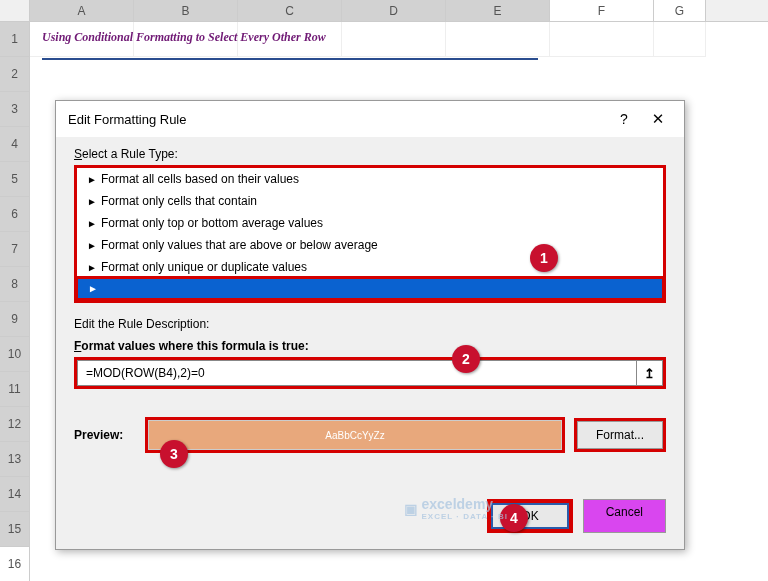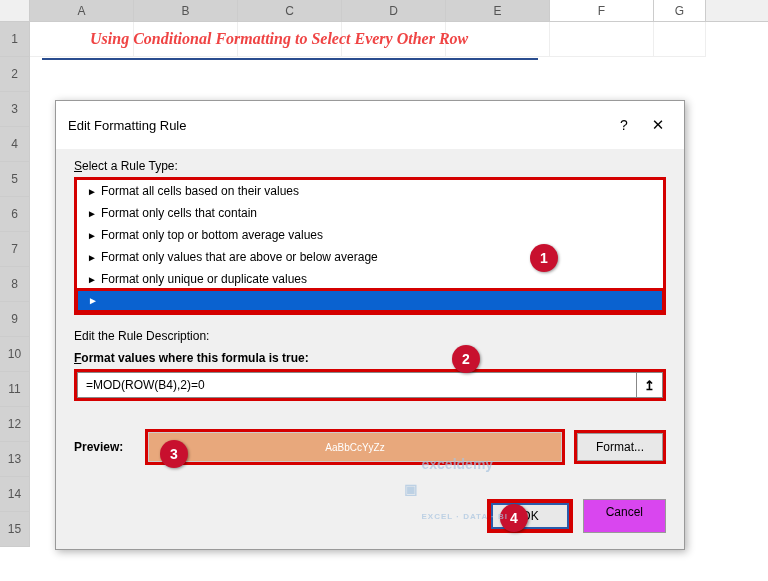--- a/index.html
+++ b/index.html
@@ -13,25 +13,25 @@
     .col-header.narrow { flex: 0 0 52px; }
     .col-header.selected { background: #d2d2d2; }
     
     .rows { position: absolute; top: 22px; left: 0; width: 100%; }
     .row { display: flex; height: 35px; }
     .row-header { width: 30px; text-align: center; line-height: 35px; border-right: 1px solid #ccc; border-bottom: 1px solid #ccc; font-size: 12px; color: #555; background: #fff; }
     .row-header.selected { background: #d2d2d2; }
     .cell { flex: 0 0 104px; border-right: 1px solid #eee; border-bottom: 1px solid #eee; }
     .cell.narrow { flex: 0 0 52px; }
     
-    .title-cell { position: absolute; top: 30px; left: 42px; font-family: Georgia, serif; font-style: italic; font-weight: bold; font-size: 16px; color: #ef4444; margin-left: 48px; }
+    .title-cell { position: absolute; top: 30px; left: 42px; font-family: Georgia, serif; font-style: italic; font-weight: bold; font-size: 12px; color: #701a75; }
     .title-underline { position: absolute; top: 58px; left: 42px; width: 496px; height: 2px; background: #2a4d8f; }
     
     .dialog { position: absolute; top: 100px; left: 55px; width: 630px; height: 450px; background: #f0f0f0; border: 1px solid #999; box-shadow: 2px 2px 8px rgba(0,0,0,0.3); }
-    .titlebar { height: 48px; display: flex; align-items: center; padding: 12px 12px; background: #fff; }
+    .titlebar { height: 36px; display: flex; align-items: center; padding: 12px 12px; background: #fff; }
     .titlebar-title { flex: 1; font-size: 13px; }
     .titlebar-help { width: 20px; text-align: center; font-size: 14px; cursor: pointer; }
     .titlebar-close { width: 28px; text-align: center; font-size: 15px; cursor: pointer; margin-left: 10px; }
     
     .dialog-body { padding: 10px 18px; }
     .section-label { font-size: 12px; margin-bottom: 4px; }
     .section-label u { text-decoration: underline; }
     
     .rule-list { border: 3px solid #d40000; background: #fff; height: 138px; overflow: hidden; position: relative; }
     .rule-item { padding: 4px 10px; font-size: 12px; display: flex; align-items: center; gap: 4px; }
@@ -58,21 +58,21 @@
     .ok-btn-inner { padding: 4px 28px; background: #e8e8e8; border: 2px solid #2a5caa; cursor: pointer; font-size: 12px; }
     .cancel-btn { padding: 5px 22px; background: #d946ef; border: 1px solid #999; cursor: pointer; font-size: 12px; }
     
     .callout { position: absolute; width: 28px; height: 28px; border-radius: 50%; background: #c8102e; color: #fff; font-weight: bold; font-size: 14px; display: flex; align-items: center; justify-content: center; box-shadow: 1px 1px 3px rgba(0,0,0,0.4); }
     .c1 { top: 244px; left: 530px; }
     .c2 { top: 345px; left: 452px; }
     .c3 { top: 440px; left: 160px; }
     .c4 { top: 504px; left: 500px; }
     
     .watermark { position: absolute; bottom: 60px; right: 260px; color: #a8c4e0; font-size: 14px; font-weight: bold; display: flex; align-items: center; gap: 4px; opacity: 0.7; }
-    .watermark .sub { font-size: 8px; letter-spacing: 1px; margin-top: 40px; }
+    .watermark .sub { font-size: 8px; letter-spacing: 1px; }
   </style>
 </head>
 <body>
 
 <div class="grid-area">
   <div class="col-headers">
     <div class="rowheader-spacer"></div>
     <div class="col-header selected">A</div>
     <div class="col-header selected">B</div>
     <div class="col-header selected">C</div>
@@ -127,20 +127,23 @@
       </div>
     <div class="row">
         <div class="row-header selected">13</div>
       </div>
     <div class="row">
         <div class="row-header selected">14</div>
       </div>
     <div class="row">
         <div class="row-header selected">15</div>
       </div>
+    <div class="row">
+        <div class="row-header">16</div>
+      </div>
   </div>
   <div class="title-cell">Using Conditional Formatting to Select Every Other Row</div>
   <div class="title-underline"></div>
 </div>
 
 <div class="dialog">
   <div class="titlebar">
     <span class="titlebar-title">Edit Formatting Rule</span>
     <span class="titlebar-help">?</span>
     <span class="titlebar-close">✕</span>

